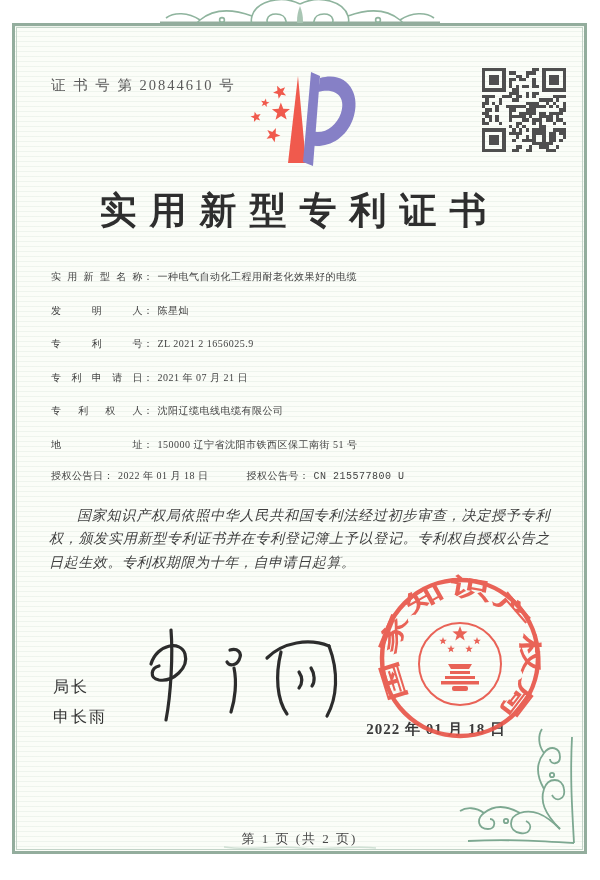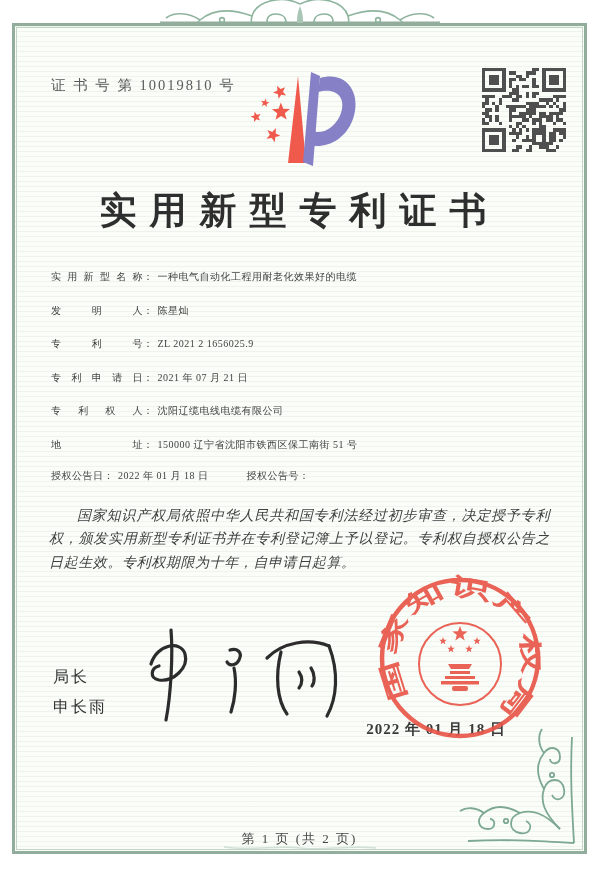--- a/index.html
+++ b/index.html
@@ -30,21 +30,21 @@
   .row.grant{margin-top:-2px;}
   .grant-right{margin-left:38px;display:flex;align-items:baseline;font-family:Liberation Mono, monospace;}
 
   
   .legal{margin:14px 34px 0 34px;font-size:14px;line-height:1.68;color:#3f3f3f;
          font-style:italic;letter-spacing:0.6px;text-align:justify;}
   .legal p{margin:0;text-indent:2em;}
 
   
   .bottom{position:relative;height:196px;margin-top:22px;}
-  .officer{position:absolute;left:38px;top:66px;font-family:"Liberation Sans","DejaVu Sans",sans-serif;
+  .officer{position:absolute;left:38px;top:76px;font-family:"Liberation Sans","DejaVu Sans",sans-serif;
            font-size:16px;color:#333;line-height:1.85;letter-spacing:2px;}
   .signature{position:absolute;left:118px;top:28px;}
   .seal-date{position:absolute;right:78px;top:124px;font-size:15px;color:#3a3a3a;letter-spacing:1px;font-weight:600;}
   .seal{position:absolute;right:40px;top:-22px;opacity:0.92;}
 
   .footer{position:absolute;left:0;right:0;bottom:3px;text-align:center;font-size:13px;color:#474747;letter-spacing:2px;margin-top:16px;}
 
   
   .top-ornament{position:absolute;left:50%;transform:translateX(-50%);top:0;}
   .corner-flourish{position:absolute;right:6px;bottom:4px;}
@@ -62,21 +62,21 @@
   <path d="M40,20 C28,12 14,12 6,18"></path>
   <path d="M240,20 C252,12 266,12 274,18"></path>
   <path d="M140,6 C136,16 136,26 140,34 C144,26 144,16 140,6 Z" fill="#a9c6b4" stroke="none"></path>
   <circle cx="62" cy="20" r="2.4"></circle>
     <circle cx="218" cy="20" r="2.4"></circle>
 </svg>
 
 <div class="frame">
 
   <div class="header">
-    <div class="cert-no">证 书 号 第 10019810 号</div>
+    <div class="cert-no">证 书 号 第 20844610 号</div>
 
     <svg class="logo" width="150" height="115" viewBox="0 0 150 115">
       <g id="logo-stars" fill="#f05a4d">
           <polygon points="55.00,23.00 56.73,27.62 61.66,27.84 57.80,30.91 59.11,35.66 55.00,32.94 50.89,35.66 52.20,30.91 48.34,27.84 53.27,27.62" transform="rotate(-25 55 30)"></polygon>
           <polygon points="40.00,36.50 41.11,39.47 44.28,39.61 41.80,41.58 42.65,44.64 40.00,42.89 37.35,44.64 38.20,41.58 35.72,39.61 38.89,39.47" transform="rotate(12 40 41)"></polygon>
           <polygon points="56.00,40.50 58.35,46.77 65.04,47.06 59.79,51.23 61.58,57.69 56.00,53.99 50.42,57.69 52.21,51.23 46.96,47.06 53.65,46.77" transform="rotate(-1 56 50)"></polygon>
           <polygon points="31.00,49.50 32.36,53.13 36.23,53.30 33.20,55.71 34.23,59.45 31.00,57.31 27.77,59.45 28.80,55.71 25.77,53.30 29.64,53.13" transform="rotate(-14 31 55)"></polygon>
           <polygon points="48.00,65.50 49.85,70.45 55.13,70.68 51.00,73.97 52.41,79.07 48.00,76.15 43.59,79.07 45.00,73.97 40.87,70.68 46.15,70.45" transform="rotate(23 48 73)"></polygon>
         </g>
       <polygon points="73,14 63,101 81,101" fill="#f05a4d"></polygon>
@@ -335,20 +335,21 @@
         <span class="colon">：</span>
       <span class="val">150000 辽宁省沈阳市铁西区保工南街 51 号</span>
     </div>
     <div class="row grant">
       <span>授权公告日</span>
         <span class="colon">：</span>
       <span>2022 年 01 月 18 日</span>
       <span class="grant-right">
         <span>授权公告号</span>
           <span class="colon">：</span>
+        <span>CN 215577800 U</span>
       </span>
     </div>
   </div>
 
   <div class="legal">
     <p>国家知识产权局依照中华人民共和国专利法经过初步审查，决定授予专利权，颁发实用新型专利证书并在专利登记簿上予以登记。专利权自授权公告之日起生效。专利权期限为十年，自申请日起算。</p>
   </div>
 
   <div class="bottom">
     <div class="officer">

